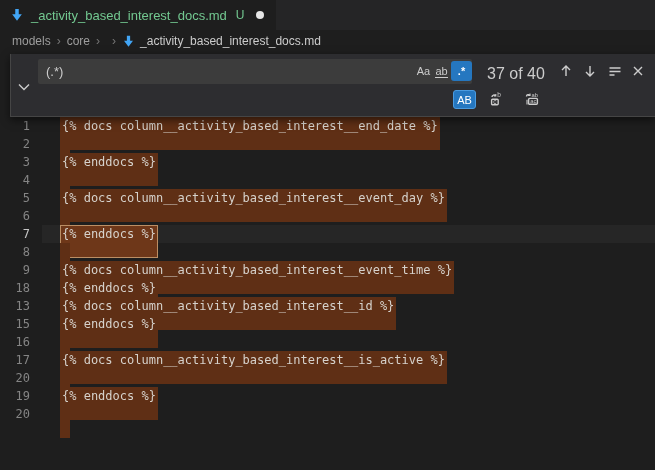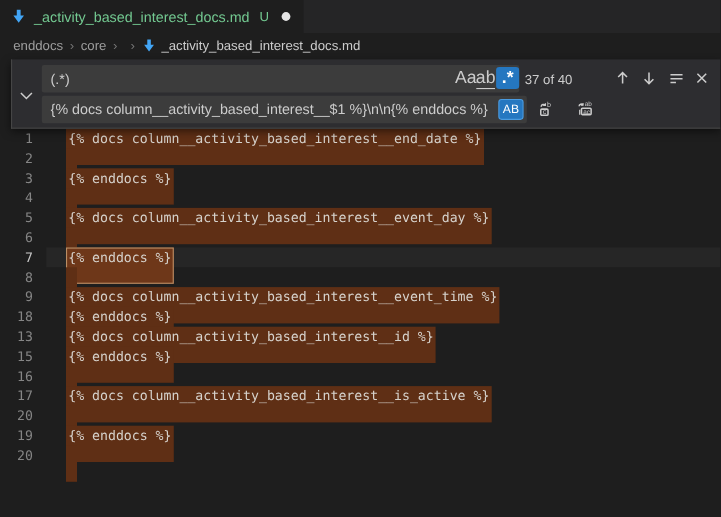--- a/index.html
+++ b/index.html
@@ -52,29 +52,29 @@
   .toggle-col svg { position:absolute; left:6px; top:28px; }
 
   .fw-input { position:absolute; height:25px; background:#3c3c3c; border:none; outline:none;
               color:#cccccc; font-size:13px; font-family:"Liberation Sans", sans-serif;
               padding:0 8px; border-radius:2px; }
   #search-input { left:27px; top:5px; width:434px; padding-right:80px; }
   #replace-input { left:27px; top:33px; width:441px; padding-right:32px; }
 
   .search-opts { position:absolute; left:404px; top:7px; display:flex; gap:1px; align-items:center; }
   .opt { width:17px; height:20px; display:flex; align-items:center; justify-content:center;
-         font-size:16px; color:#cccccc; border-radius:3px; cursor:pointer; }
+         font-size:11px; color:#cccccc; border-radius:3px; cursor:pointer; }
   .opt.underline span { border-bottom:1px solid #cccccc; }
   .opt.active { background:var(--accent-blue); width:21px; color:#ffffff; font-weight:bold; }
 
   .ab-badge { position:absolute; left:442px; top:36px; width:23px; height:19px;
               background:var(--accent-blue); border:1px solid #4a9be0; border-radius:3px;
               color:#ffffff; font-size:11px; display:flex; align-items:center; justify-content:center; cursor:pointer; }
 
-  .results-count { position:absolute; left:466px; top:11px; font-size:12px; color:#cccccc; white-space:nowrap; }
+  .results-count { position:absolute; left:476px; top:11px; font-size:16px; color:#cccccc; white-space:nowrap; }
 
   .icon-btn { position:absolute; width:20px; height:20px; display:flex; align-items:center;
               justify-content:center; border-radius:3px; cursor:pointer; }
   #btn-prev  { left:545px; top:7px; }
   #btn-next  { left:569px; top:7px; }
   #btn-selection { left:594px; top:7px; }
   #btn-close { left:617px; top:7px; }
   #btn-replace { left:476px; top:35px; }
   #btn-replace-all { left:511px; top:35px; }
   .icon-btn svg, .toggle-col svg { stroke:#cccccc; fill:none; stroke-width:1.4; }
@@ -87,21 +87,21 @@
     <svg width="14" height="14" viewBox="0 0 16 16">
       <path d="M6 1h4v6h3.5L8 14.5 2.5 7H6z" fill="#42a5f5"></path>
     </svg>
     <span class="tab-label">_activity_based_interest_docs.md</span>
     <span class="git-badge">U</span>
     <span class="mod-dot"></span>
   </div>
 </div>
 
 <div class="breadcrumbs">
-  <span>enddocs</span>
+  <span>models</span>
   <span class="crumb-sep">›</span>
   <span>core</span>
   <span class="crumb-sep">›</span>
   <span class="crumb-sep">›</span>
   <svg width="13" height="13" viewBox="0 0 16 16">
     <path d="M6 1h4v6h3.5L8 14.5 2.5 7H6z" fill="#42a5f5"></path>
   </svg>
   <span class="crumb-file">_activity_based_interest_docs.md</span>
 </div>
 
@@ -215,21 +215,20 @@
     <svg width="14" height="14" viewBox="0 0 14 14">
       <path d="M1.5 4h11M1.5 7.5h11M1.5 11h5"></path>
     </svg>
   </div>
   <div class="icon-btn" id="btn-close">
     <svg width="12" height="12" viewBox="0 0 12 12">
       <path d="M2 2l8 8M10 2l-8 8"></path>
     </svg>
   </div>
 
-  <input id="replace-input" class="fw-input" value="{% docs column__activity_based_interest__$1 %}\n\n{% enddocs %}" style="">
 
   <div class="ab-badge">
     <span>AB</span>
   </div>
 
   <div class="icon-btn" id="btn-replace">
     <svg width="16" height="16" viewBox="0 0 16 16">
       <path d="M3 6c0-2.2 2.6-2.6 3.6-1.1"></path>
       <path d="M6.8 2.9v2h-2" stroke-width="1.1"></path>
       <text x="8.3" y="6.3" font-size="6.5" fill="#cccccc" stroke="none">b</text>

